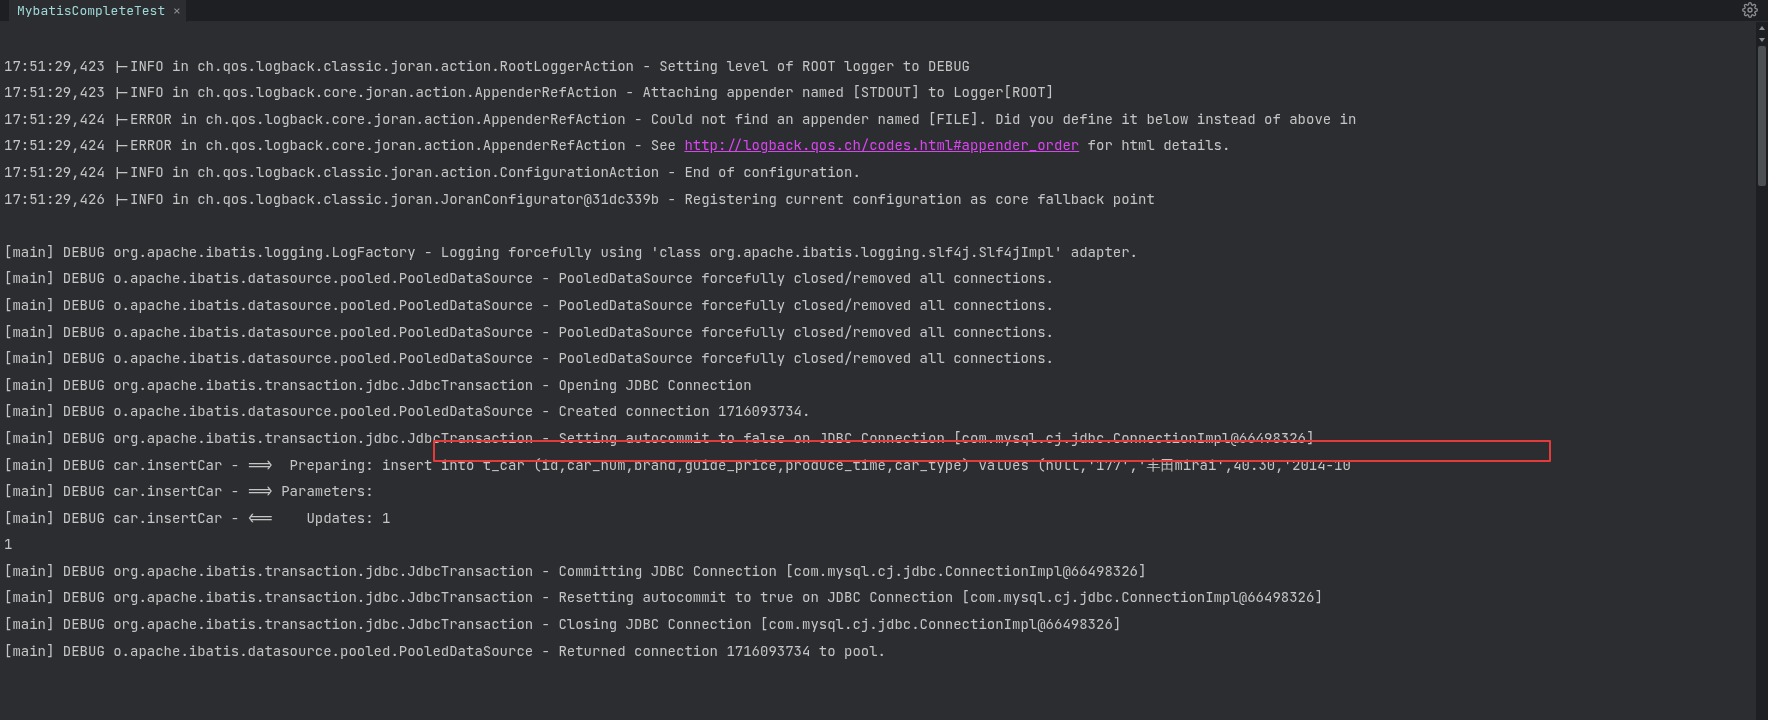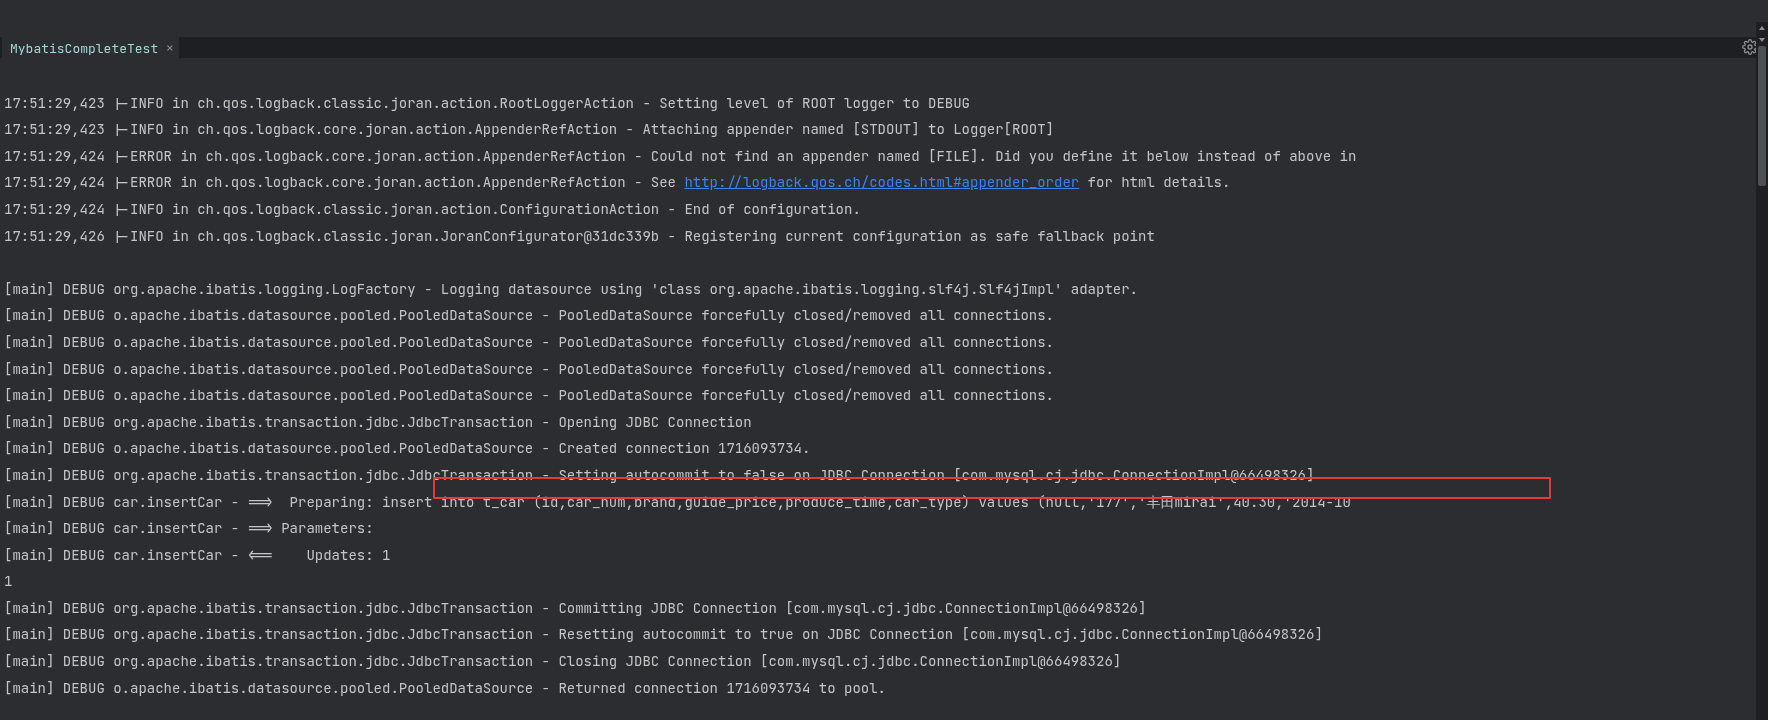--- a/index.html
+++ b/index.html
@@ -8,26 +8,25 @@
     height: 720px;
     background: #2b2d30;
     font-family: "JetBrains Mono", "Consolas", "Menlo", monospace;
     font-size: 14px;
     color: #bbbbbb;
     overflow: hidden;
   }
   .tabbar {
     height: 22px;
     display: flex;
-    align-items: flex-start;
+    align-items: center;
     background: #1e1f22;
     border-bottom: 1px solid #2b2d30;
-    padding-left: 2px;
+    padding-left: 9px;
     position: relative;
-    margin-top: 37px;
   }
   .tab {
     display: flex;
     align-items: center;
     height: 22px;
     padding: 0 6px 0 8px;
     background: #2b2d30;
     color: #a0d8d8;
     font-size: 13px;
     border-right: 1px solid #1e1f22;
@@ -50,21 +49,21 @@
   .gear svg { width: 16px; height: 16px; }
   .console {
     padding: 4px 4px 0 4px;
     white-space: pre;
     line-height: 26.6px;
     letter-spacing: 0px;
     color: #c5c5c5;
     position: relative;
   }
   .link {
-    color: #3b82f6;
+    color: #d946ef;
     text-decoration: underline;
     cursor: pointer;
   }
   .highlight-box {
     position: absolute;
     border: 2px solid #e53a3a;
     border-radius: 1px;
     pointer-events: none;
   }
   .scrollbar-track {
@@ -129,23 +128,23 @@
 <div class="scrollbar">
   <div class="scrollbar-thumb"></div>
 </div>
 
 <div class="console">
 <span>17:51:29,423 |-INFO in ch.qos.logback.classic.joran.action.RootLoggerAction - Setting level of ROOT logger to DEBUG</span>
 <span>17:51:29,423 |-INFO in ch.qos.logback.core.joran.action.AppenderRefAction - Attaching appender named [STDOUT] to Logger[ROOT]</span>
 <span>17:51:29,424 |-ERROR in ch.qos.logback.core.joran.action.AppenderRefAction - Could not find an appender named [FILE]. Did you define it below instead of above in</span>
 <span>17:51:29,424 |-ERROR in ch.qos.logback.core.joran.action.AppenderRefAction - See </span><span class="link">http://logback.qos.ch/codes.html#appender_order</span><span> for html details.</span>
 <span>17:51:29,424 |-INFO in ch.qos.logback.classic.joran.action.ConfigurationAction - End of configuration.</span>
-<span>17:51:29,426 |-INFO in ch.qos.logback.classic.joran.JoranConfigurator@31dc339b - Registering current configuration as safe fallback point</span>
+<span>17:51:29,426 |-INFO in ch.qos.logback.classic.joran.JoranConfigurator@31dc339b - Registering current configuration as core fallback point</span>
 <span></span>
-<span>[main] DEBUG org.apache.ibatis.logging.LogFactory - Logging datasource using 'class org.apache.ibatis.logging.slf4j.Slf4jImpl' adapter.</span>
+<span>[main] DEBUG org.apache.ibatis.logging.LogFactory - Logging forcefully using 'class org.apache.ibatis.logging.slf4j.Slf4jImpl' adapter.</span>
 <span>[main] DEBUG o.apache.ibatis.datasource.pooled.PooledDataSource - PooledDataSource forcefully closed/removed all connections.</span>
 <span>[main] DEBUG o.apache.ibatis.datasource.pooled.PooledDataSource - PooledDataSource forcefully closed/removed all connections.</span>
 <span>[main] DEBUG o.apache.ibatis.datasource.pooled.PooledDataSource - PooledDataSource forcefully closed/removed all connections.</span>
 <span>[main] DEBUG o.apache.ibatis.datasource.pooled.PooledDataSource - PooledDataSource forcefully closed/removed all connections.</span>
 <span>[main] DEBUG org.apache.ibatis.transaction.jdbc.JdbcTransaction - Opening JDBC Connection</span>
 <span>[main] DEBUG o.apache.ibatis.datasource.pooled.PooledDataSource - Created connection 1716093734.</span>
 <span>[main] DEBUG org.apache.ibatis.transaction.jdbc.JdbcTransaction - Setting autocommit to false on JDBC Connection [com.mysql.cj.jdbc.ConnectionImpl@66498326]</span>
 <span>[main] DEBUG car.insertCar - ==&gt;  Preparing: </span><span>insert into t_car (id,car_num,brand,guide_price,produce_time,car_type) values (null,'177','丰田mirai',40.30,'2014-10</span>
 <span>[main] DEBUG car.insertCar - ==&gt; Parameters:</span>
 <span>[main] DEBUG car.insertCar - &lt;==    Updates: 1</span>

